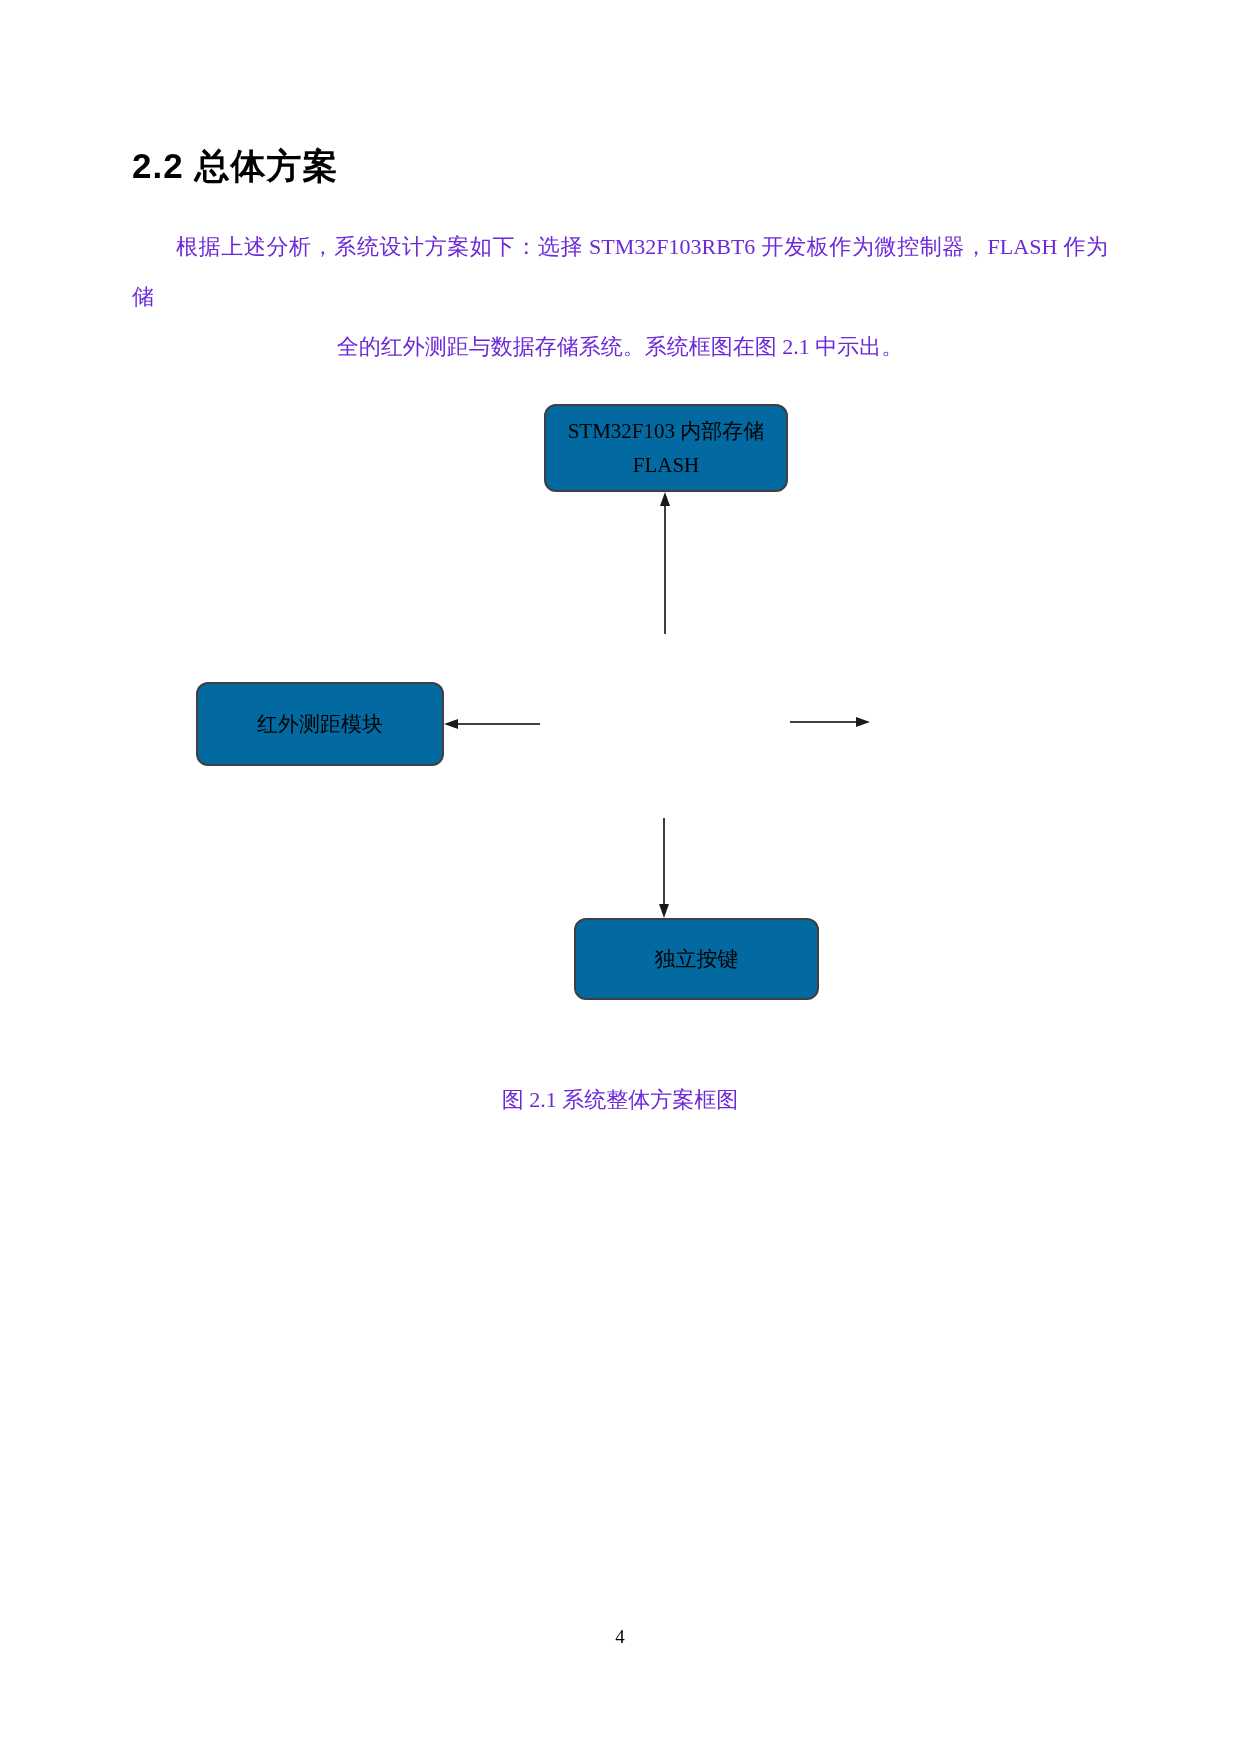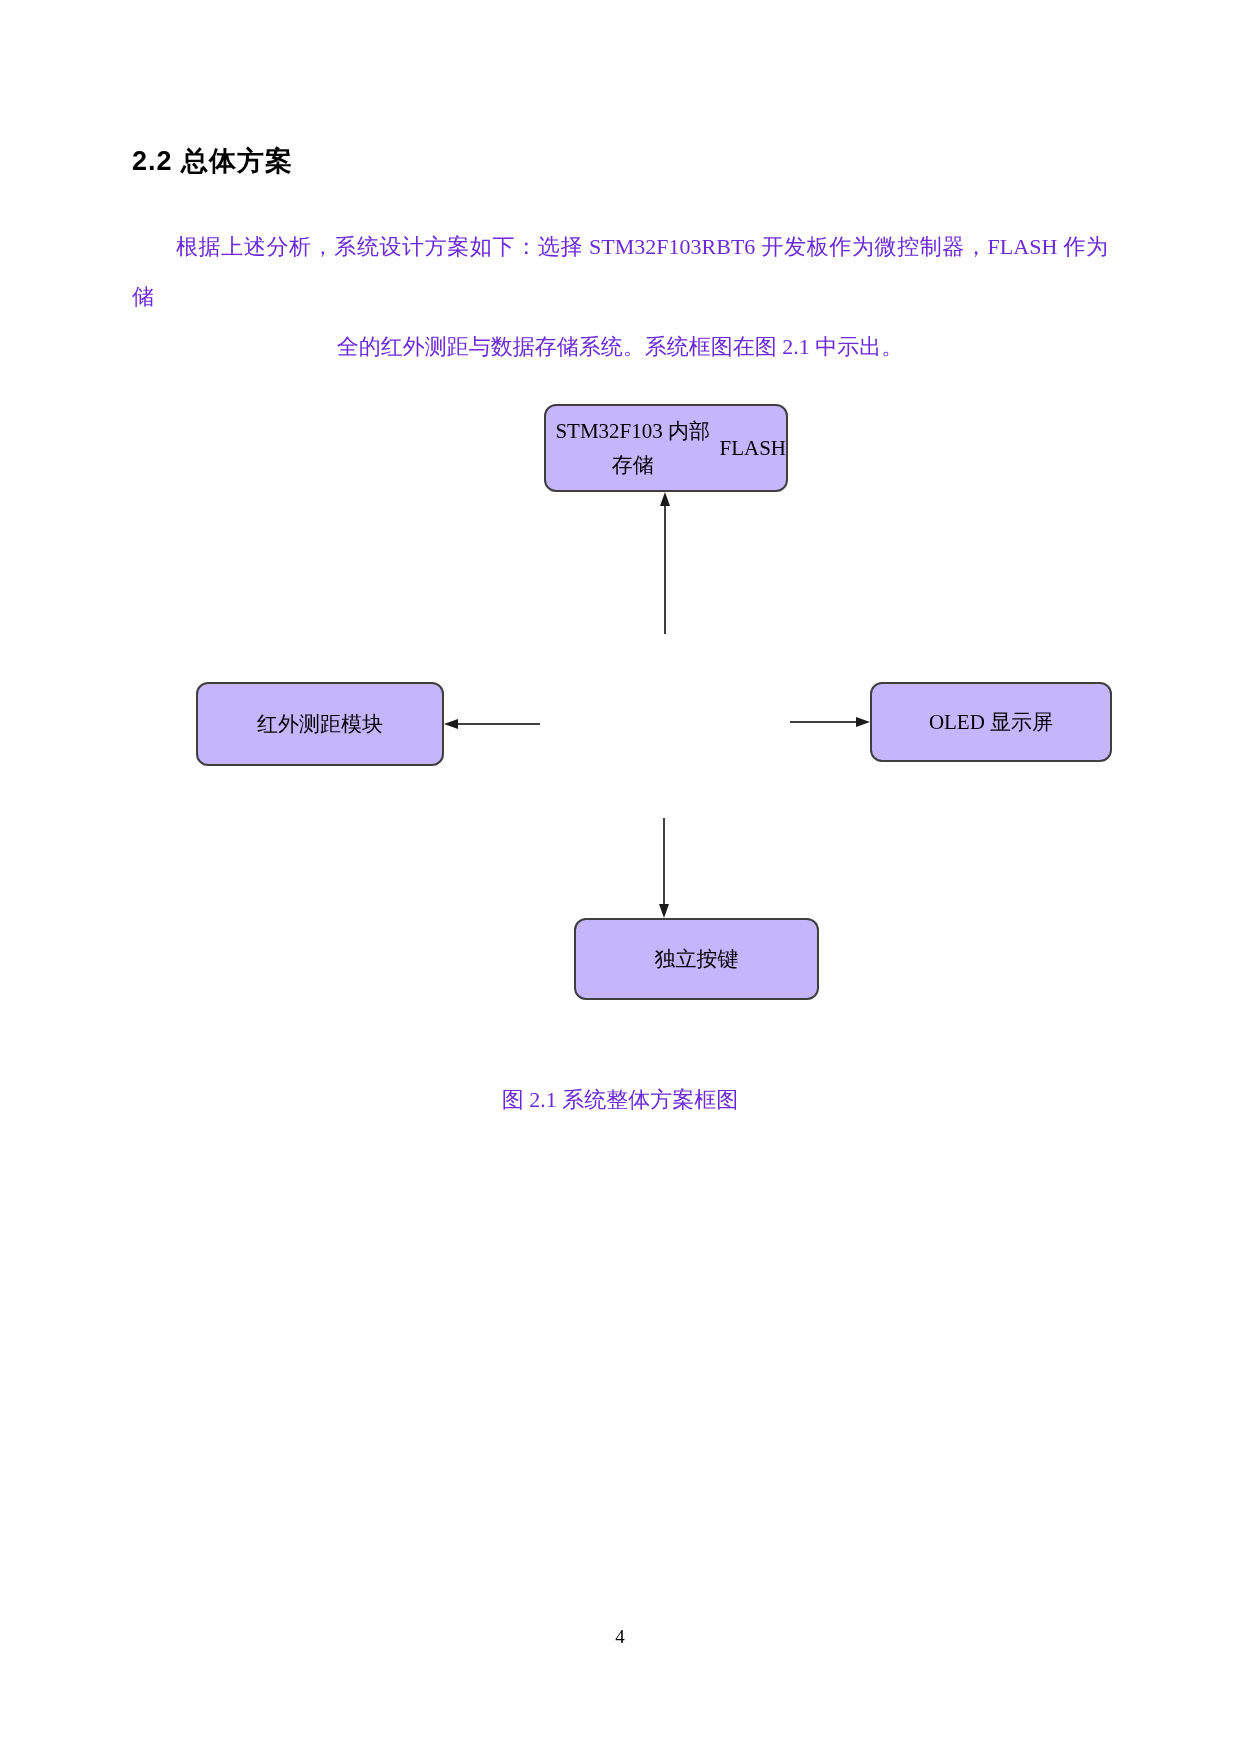--- a/index.html
+++ b/index.html
@@ -11,21 +11,21 @@
     background: #ffffff;
     font-family: "Liberation Serif", serif;
     color: #000000;
     overflow: hidden;
   }
   .heading {
     position: absolute;
     left: 132px;
     top: 143px;
     font-family: "Liberation Sans", sans-serif;
-    font-size: 27px;
+    font-size: 35px;
     font-weight: bold;
     letter-spacing: 1px;
     color: #000000;
   }
   .para {
     position: absolute;
     left: 132px;
     top: 222px;
     width: 976px;
     font-size: 22px;
@@ -34,23 +34,23 @@
   }
   .para .line { width: 100%; text-align: center; }
   .para .justify { text-align: justify; text-align-last: justify; }
   .para .indent { text-indent: 2em; }
   .diagram { position: absolute; left: 0; top: 0; width: 1240px; height: 1754px; }
   .connectors { position: absolute; left: 0; top: 0; width: 1240px; height: 1754px; }
   .node {
     position: absolute;
     border: 2px solid #3f3f3f;
     border-radius: 12px;
-    background: #c4b5fd;
+    background: #0369a1;
     display: flex;
-    flex-direction: row;
+    flex-direction: column;
     align-items: center;
     justify-content: center;
     font-size: 21px;
     line-height: 34px;
     text-align: center;
     color: #000000;
   }
   .node-flash    { left: 544px; top: 404px; width: 244px; height: 88px; }
   .node-mcu      { left: 540px; top: 634px; width: 250px; height: 184px; border-radius: 26px; }
   .node-infrared { left: 196px; top: 682px; width: 248px; height: 84px; }
@@ -113,23 +113,20 @@
     <div class="node node-flash">
       <div>STM32F103 内部存储</div>
       <div>FLASH</div>
     </div>
 
 
     <div class="node node-infrared">
       <div>红外测距模块</div>
     </div>
 
-    <div class="node node-oled">
-      <div>OLED 显示屏</div>
-    </div>
 
     <div class="node node-button">
       <div>独立按键</div>
     </div>
 
   </div>
 
   <div class="caption">图 2.1 系统整体方案框图</div>
 
   <div class="page-number">4</div>

